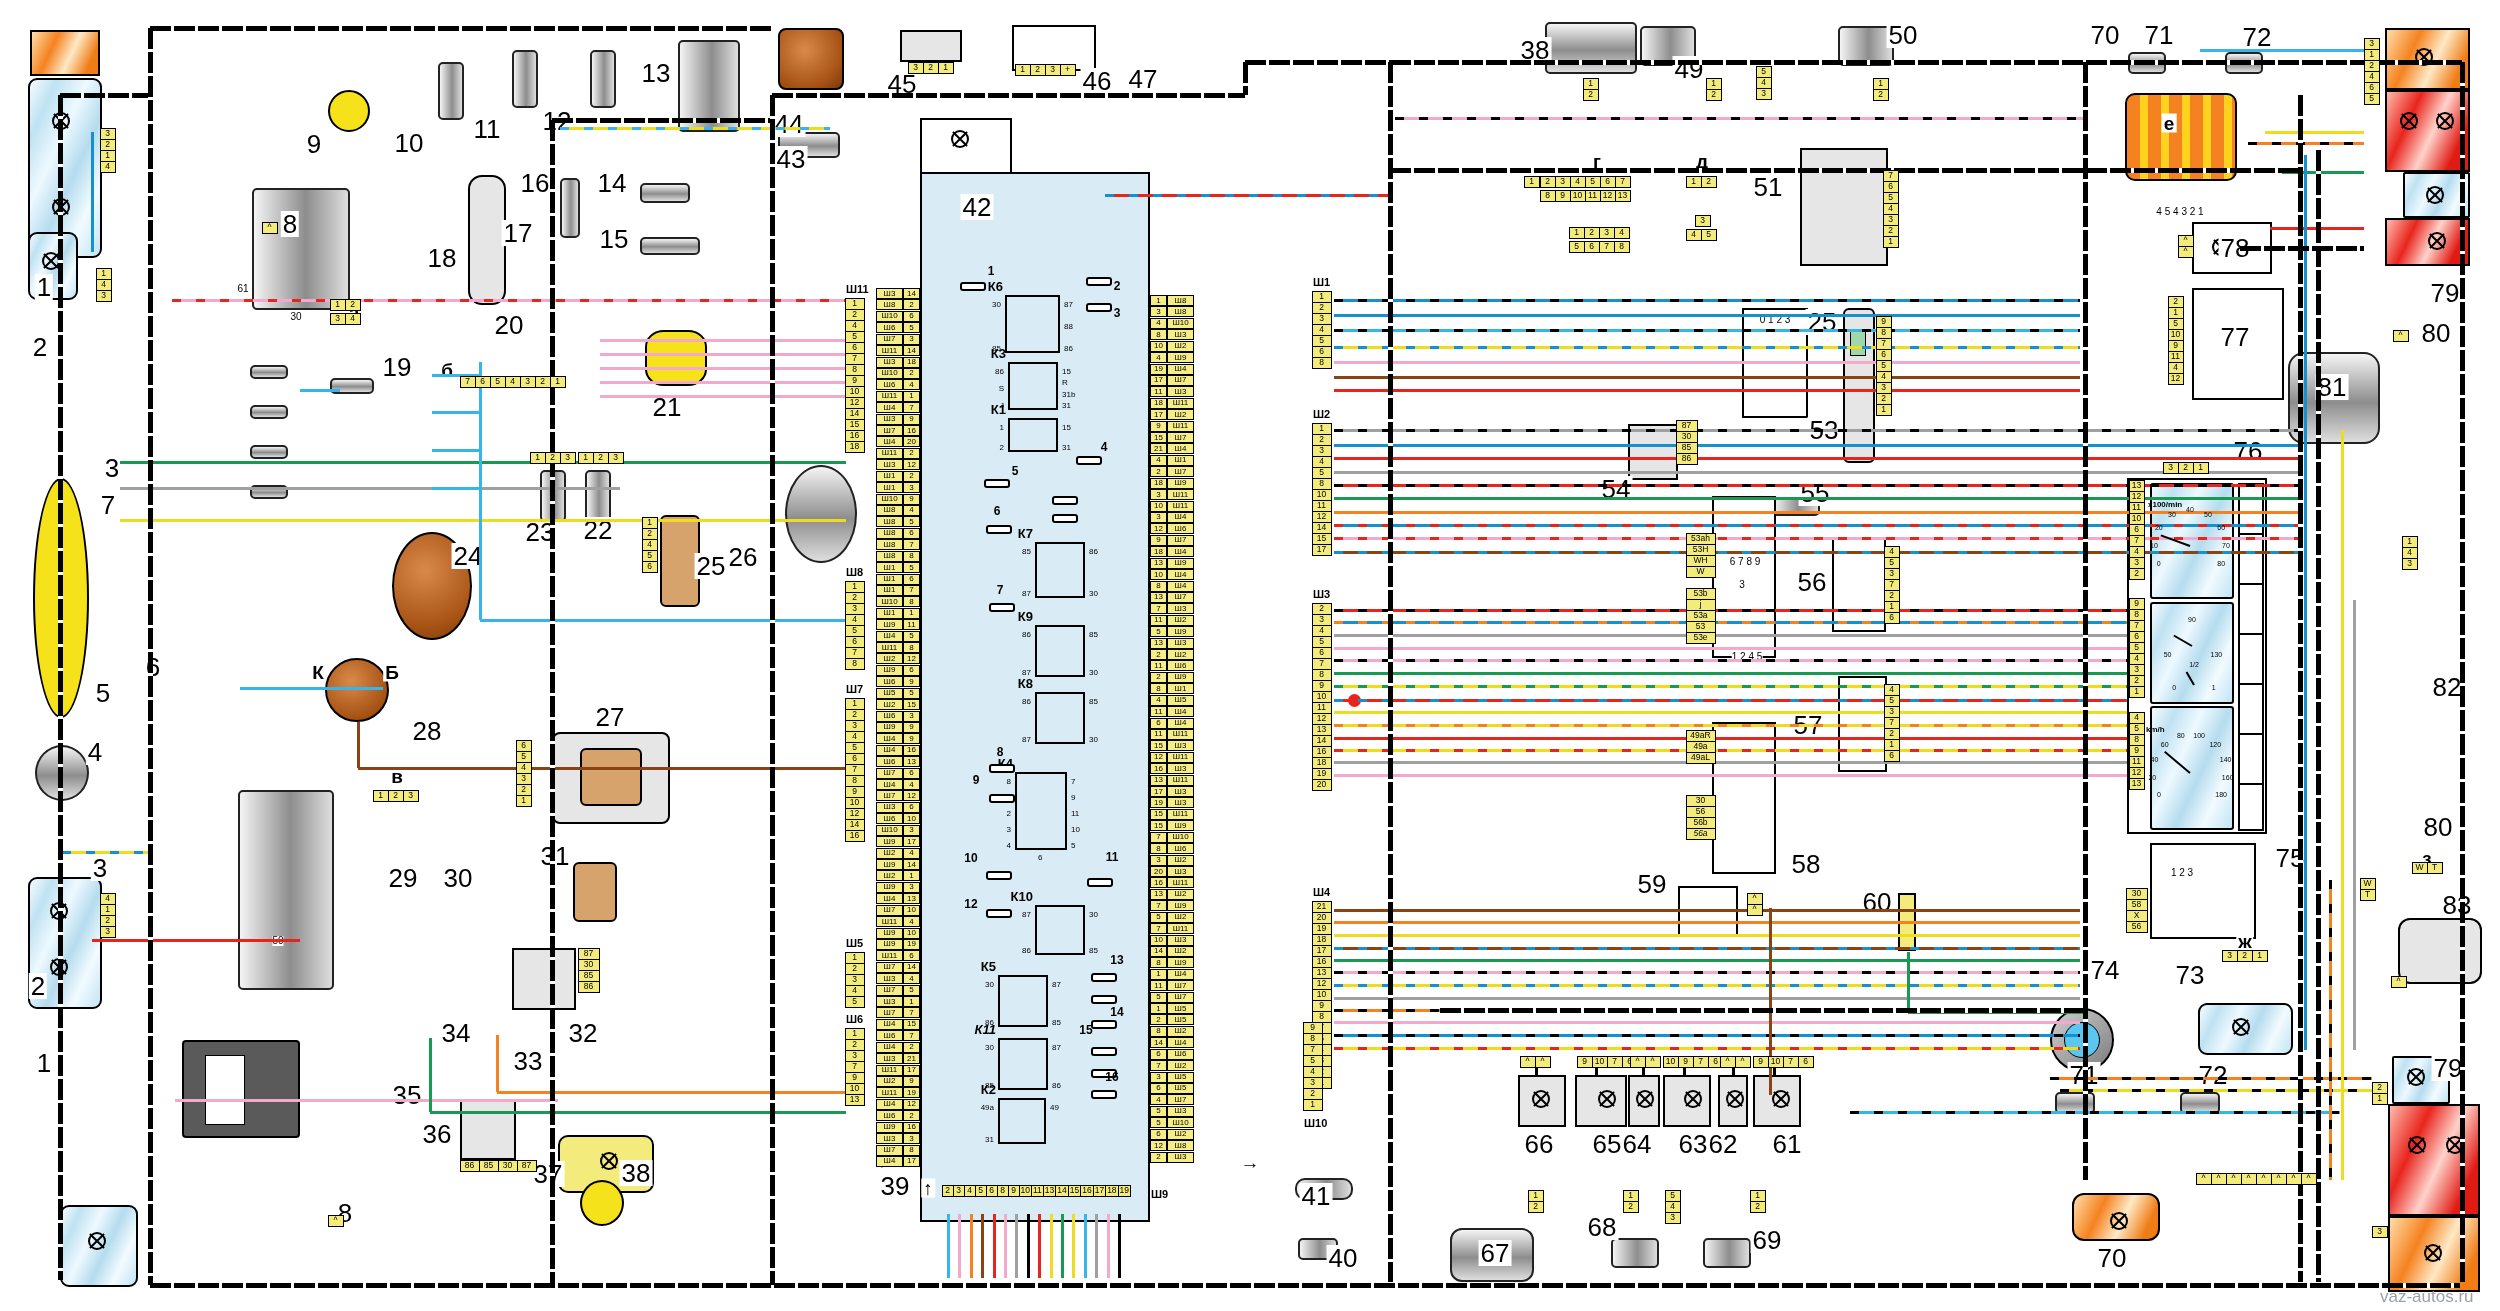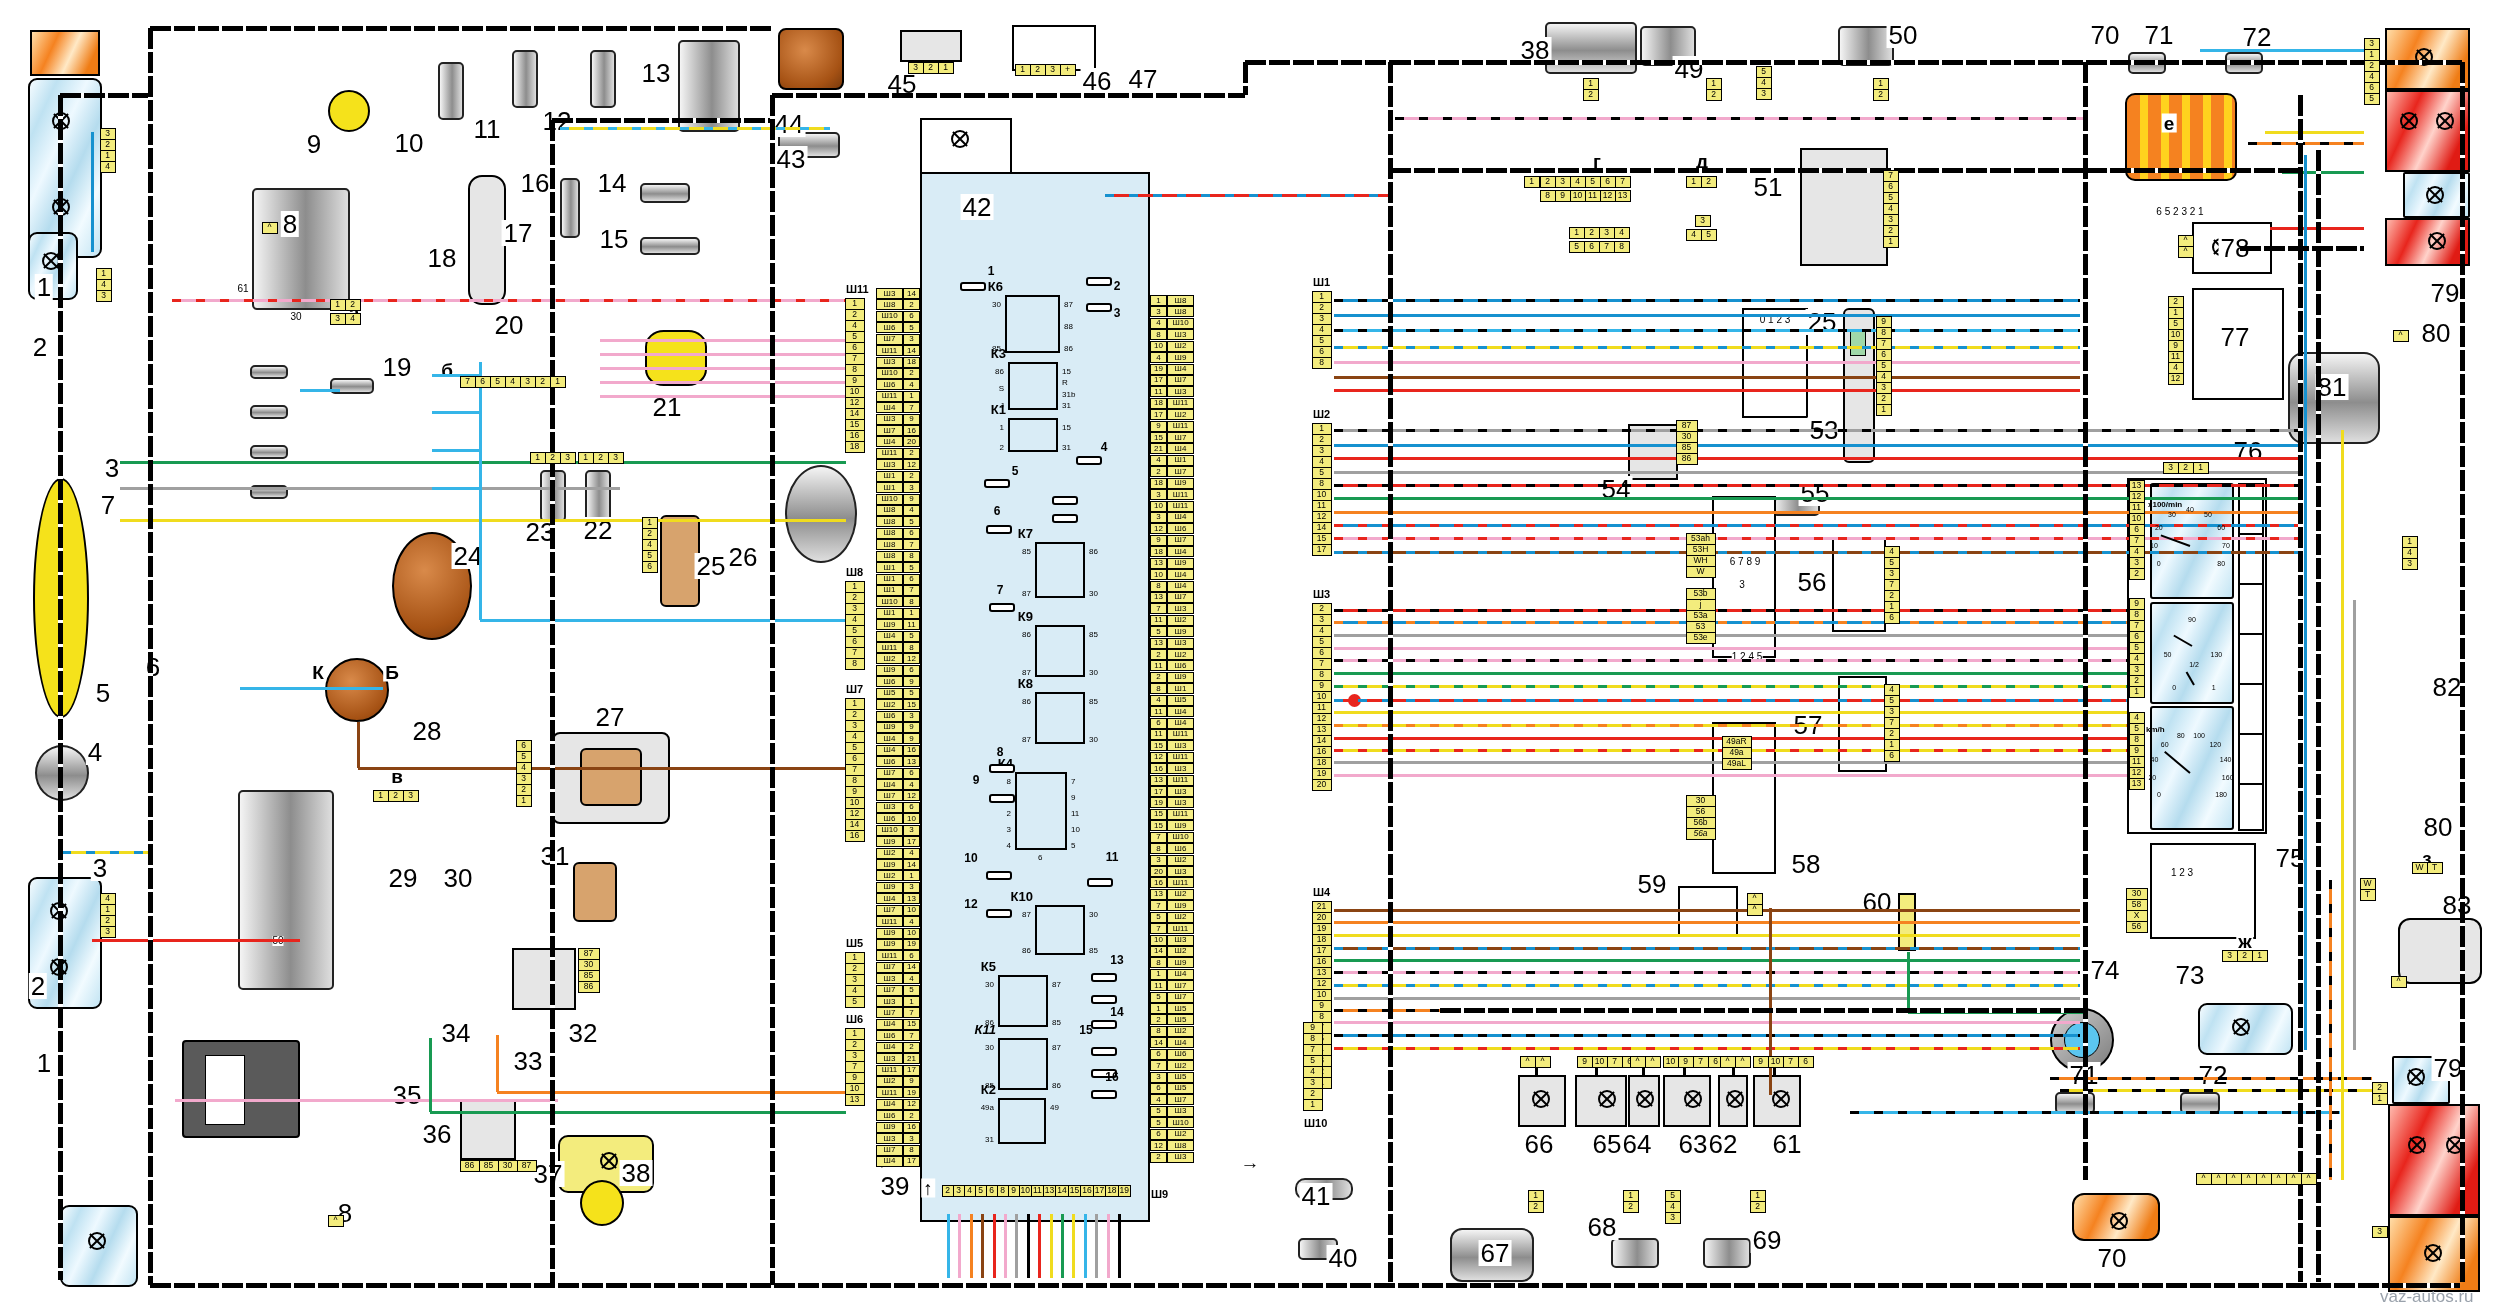--- a/index.html
+++ b/index.html
@@ -300,21 +300,21 @@
     <div class="letter" style="position: absolute; left: 885px; top: 1162px;">←</div>
     <div class="letter" style="position: absolute; left: 1250px; top: 1162px;">→</div>
     <div class="letter" style="position: absolute; left: 928px; top: 1188px;">↑</div>
     <div class="small" style="position: absolute; left: 243px; top: 289px;">61</div>
     <div class="small" style="position: absolute; left: 296px; top: 317px;">30</div>
     <div class="small" style="position: absolute; left: 278px; top: 941px;">50</div>
     <div class="small" style="position: absolute; left: 1775px; top: 320px;">0 1 2 3</div>
     <div class="small" style="position: absolute; left: 1745px; top: 562px;">6 7 8 9</div>
     <div class="small" style="position: absolute; left: 1742px; top: 585px;">3</div>
     <div class="small" style="position: absolute; left: 1747px; top: 657px;">1 2 4 5</div>
-    <div class="small" style="position: absolute; left: 2180px; top: 212px;">6 5 2 3 2 1</div>
+    <div class="small" style="position: absolute; left: 2180px; top: 212px;">4 5 4 3 2 1</div>
     <div class="small" style="position: absolute; left: 2182px; top: 873px;">1 2 3</div>
     <div class="run" style="position: absolute; left: 172px; top: 298.5px; width: 674px; height: 3px; background: repeating-linear-gradient(90deg, rgb(232, 37, 29) 0px, rgb(232, 37, 29) 9px, transparent 9px, transparent 24px) rgb(242, 169, 204);"></div>
     <div class="run" style="position: absolute; left: 600px; top: 338.5px; width: 246px; height: 3px; background: rgb(242, 169, 204);"></div>
     <div class="run" style="position: absolute; left: 600px; top: 352.5px; width: 246px; height: 3px; background: rgb(242, 169, 204);"></div>
     <div class="run" style="position: absolute; left: 600px; top: 366.5px; width: 246px; height: 3px; background: rgb(242, 169, 204);"></div>
     <div class="run" style="position: absolute; left: 600px; top: 380.5px; width: 246px; height: 3px; background: rgb(242, 169, 204);"></div>
     <div class="run" style="position: absolute; left: 600px; top: 394.5px; width: 246px; height: 3px; background: rgb(242, 169, 204);"></div>
     <div class="run" style="position: absolute; left: 120px; top: 460.5px; width: 726px; height: 3px; background: rgb(24, 154, 82);"></div>
     <div class="run" style="position: absolute; left: 120px; top: 486.5px; width: 500px; height: 3px; background: rgb(160, 160, 160);"></div>
     <div class="run" style="position: absolute; left: 120px; top: 518.5px; width: 726px; height: 3px; background: rgb(240, 220, 30);"></div>
@@ -635,21 +635,21 @@
       <span class="cell" style="min-width: 30px;">WH</span>
       <span class="cell" style="min-width: 30px;">W</span>
     </div>
     <div class="chip v" style="position: absolute; left: 1686px; top: 588px;">
       <span class="cell" style="min-width: 30px;">53b</span>
       <span class="cell" style="min-width: 30px;">j</span>
       <span class="cell" style="min-width: 30px;">53a</span>
       <span class="cell" style="min-width: 30px;">53</span>
       <span class="cell" style="min-width: 30px;">53e</span>
     </div>
-    <div class="chip v" style="position: absolute; left: 1722px; top: 730px; margin-top: 6px;">
+    <div class="chip v" style="position: absolute; left: 1686px; top: 730px;">
       <span class="cell" style="min-width: 30px;">49aR</span>
       <span class="cell" style="min-width: 30px;">49a</span>
       <span class="cell" style="min-width: 30px;">49aL</span>
     </div>
     <div class="chip v" style="position: absolute; left: 1686px; top: 795px;">
       <span class="cell" style="min-width: 30px;">30</span>
       <span class="cell" style="min-width: 30px;">56</span>
       <span class="cell" style="min-width: 30px;">56b</span>
       <span class="cell" style="min-width: 30px; font-style: italic;">56a</span>
     </div>

